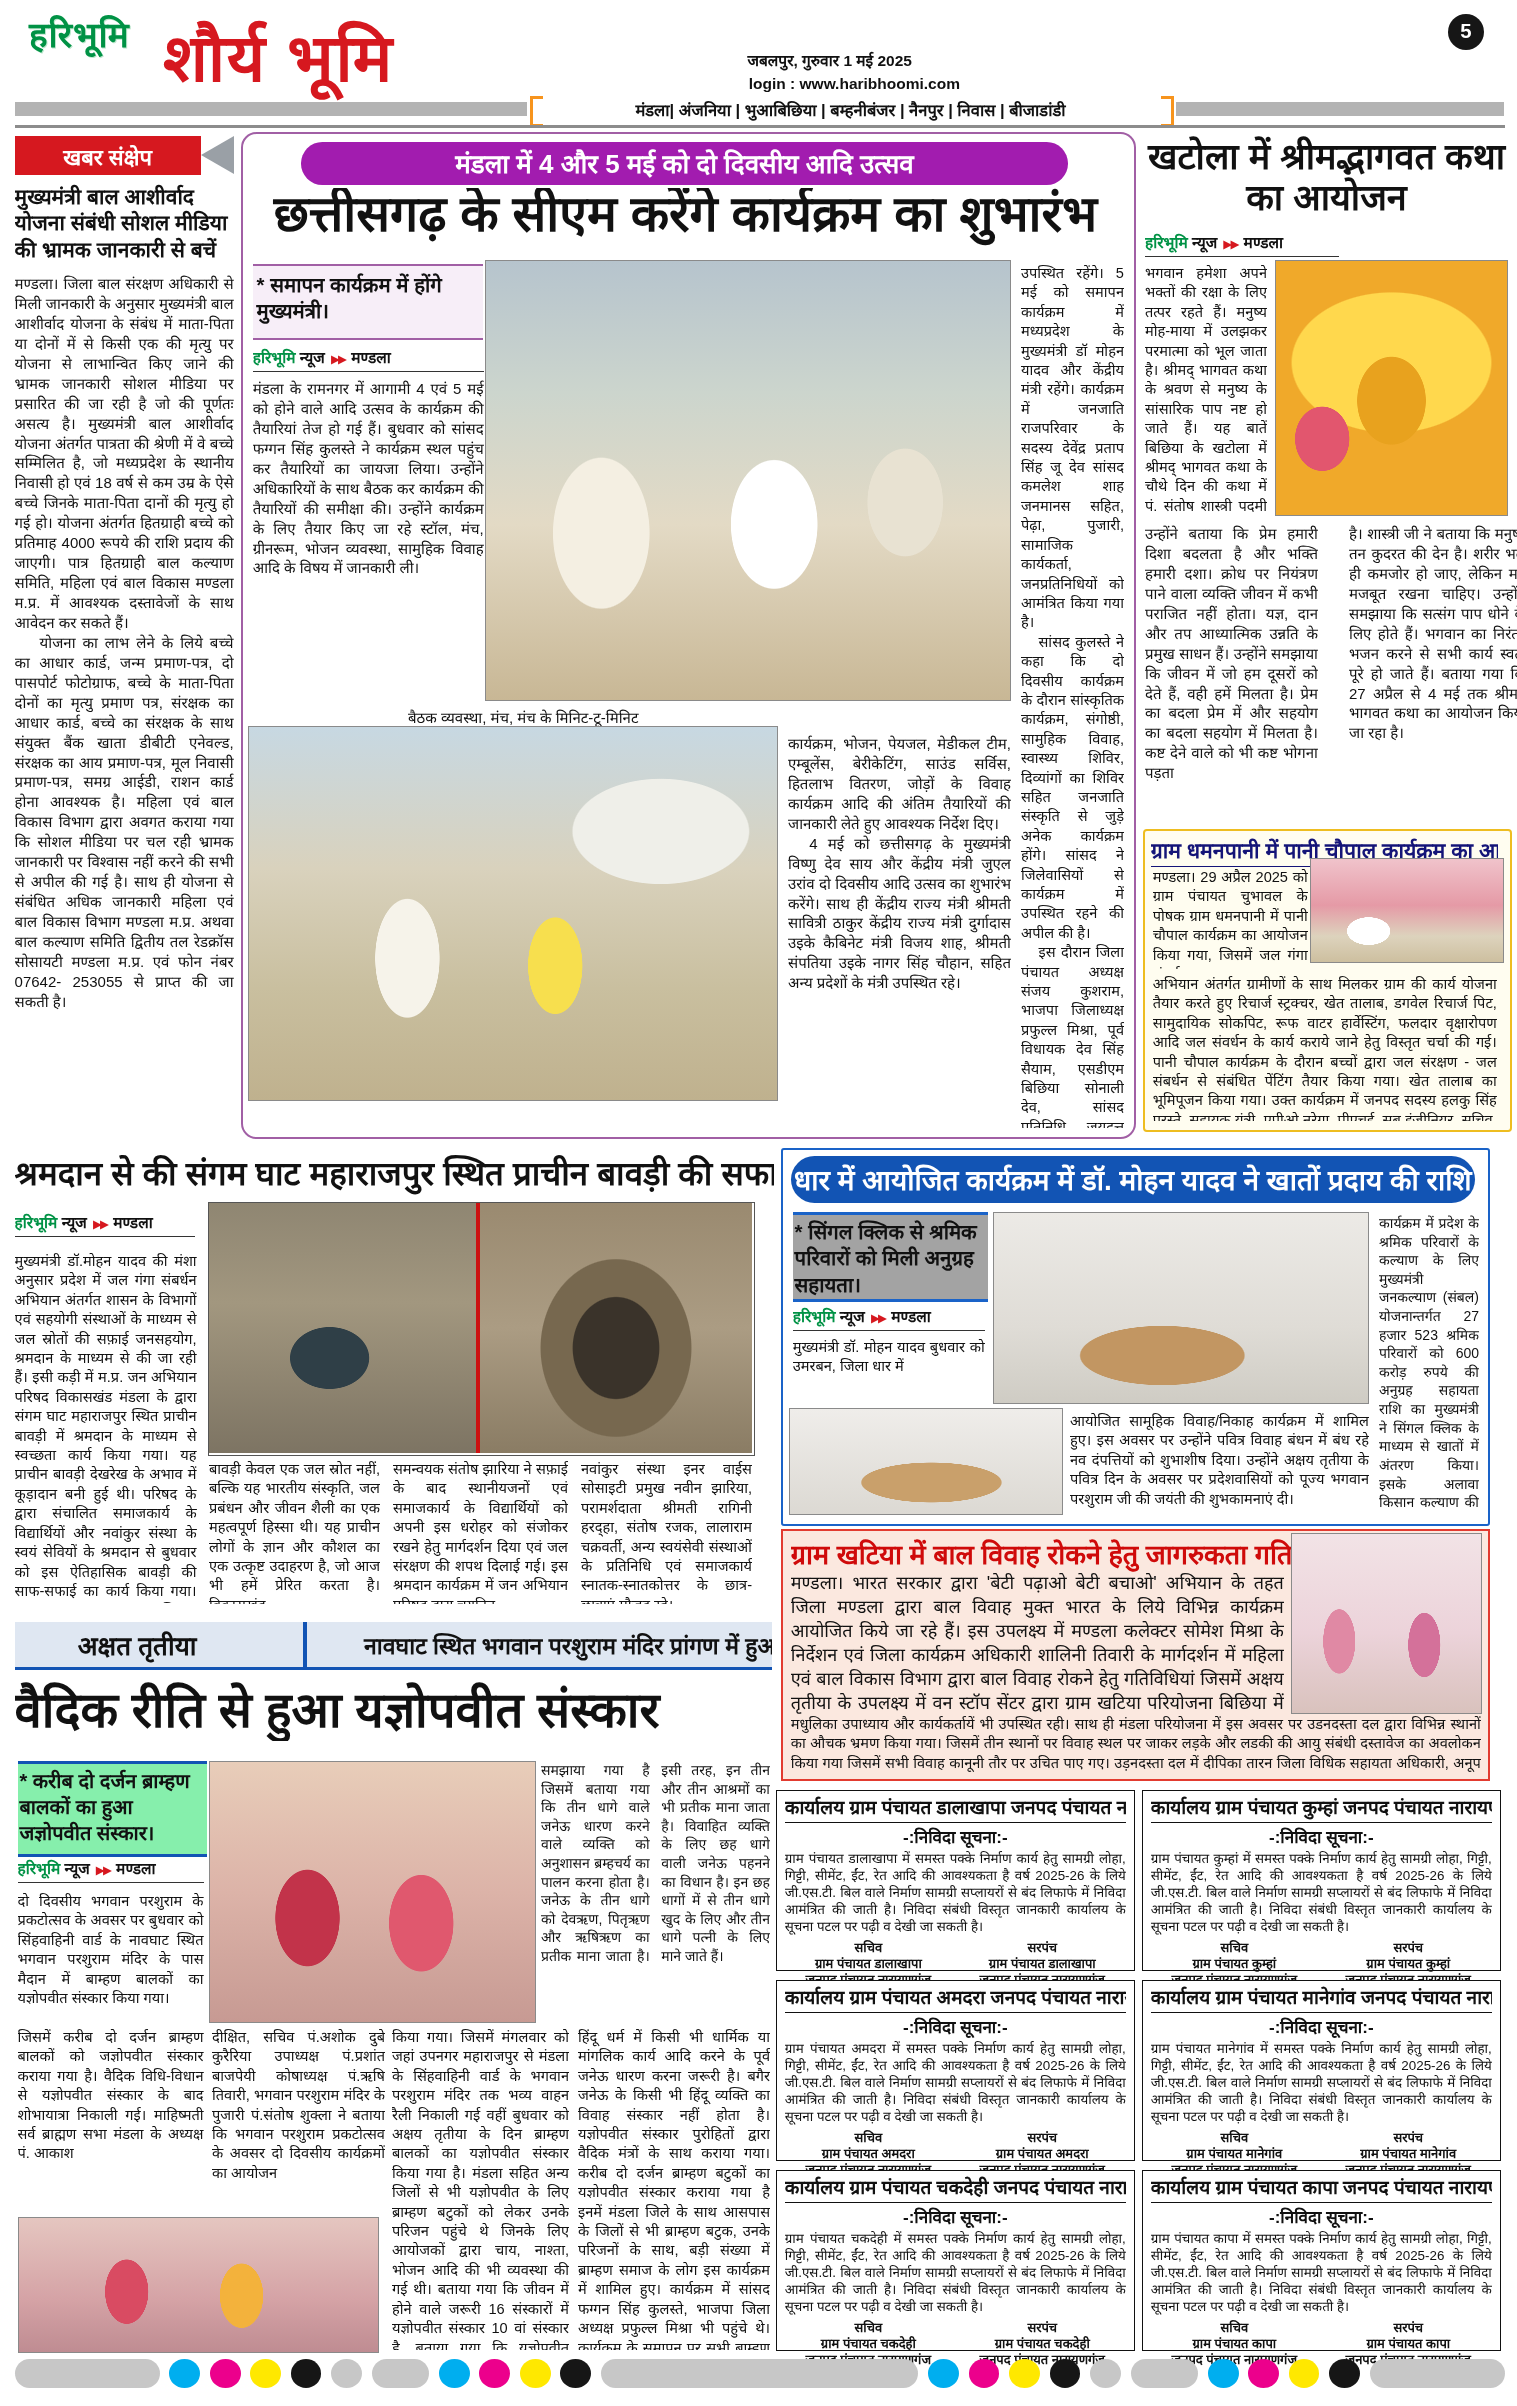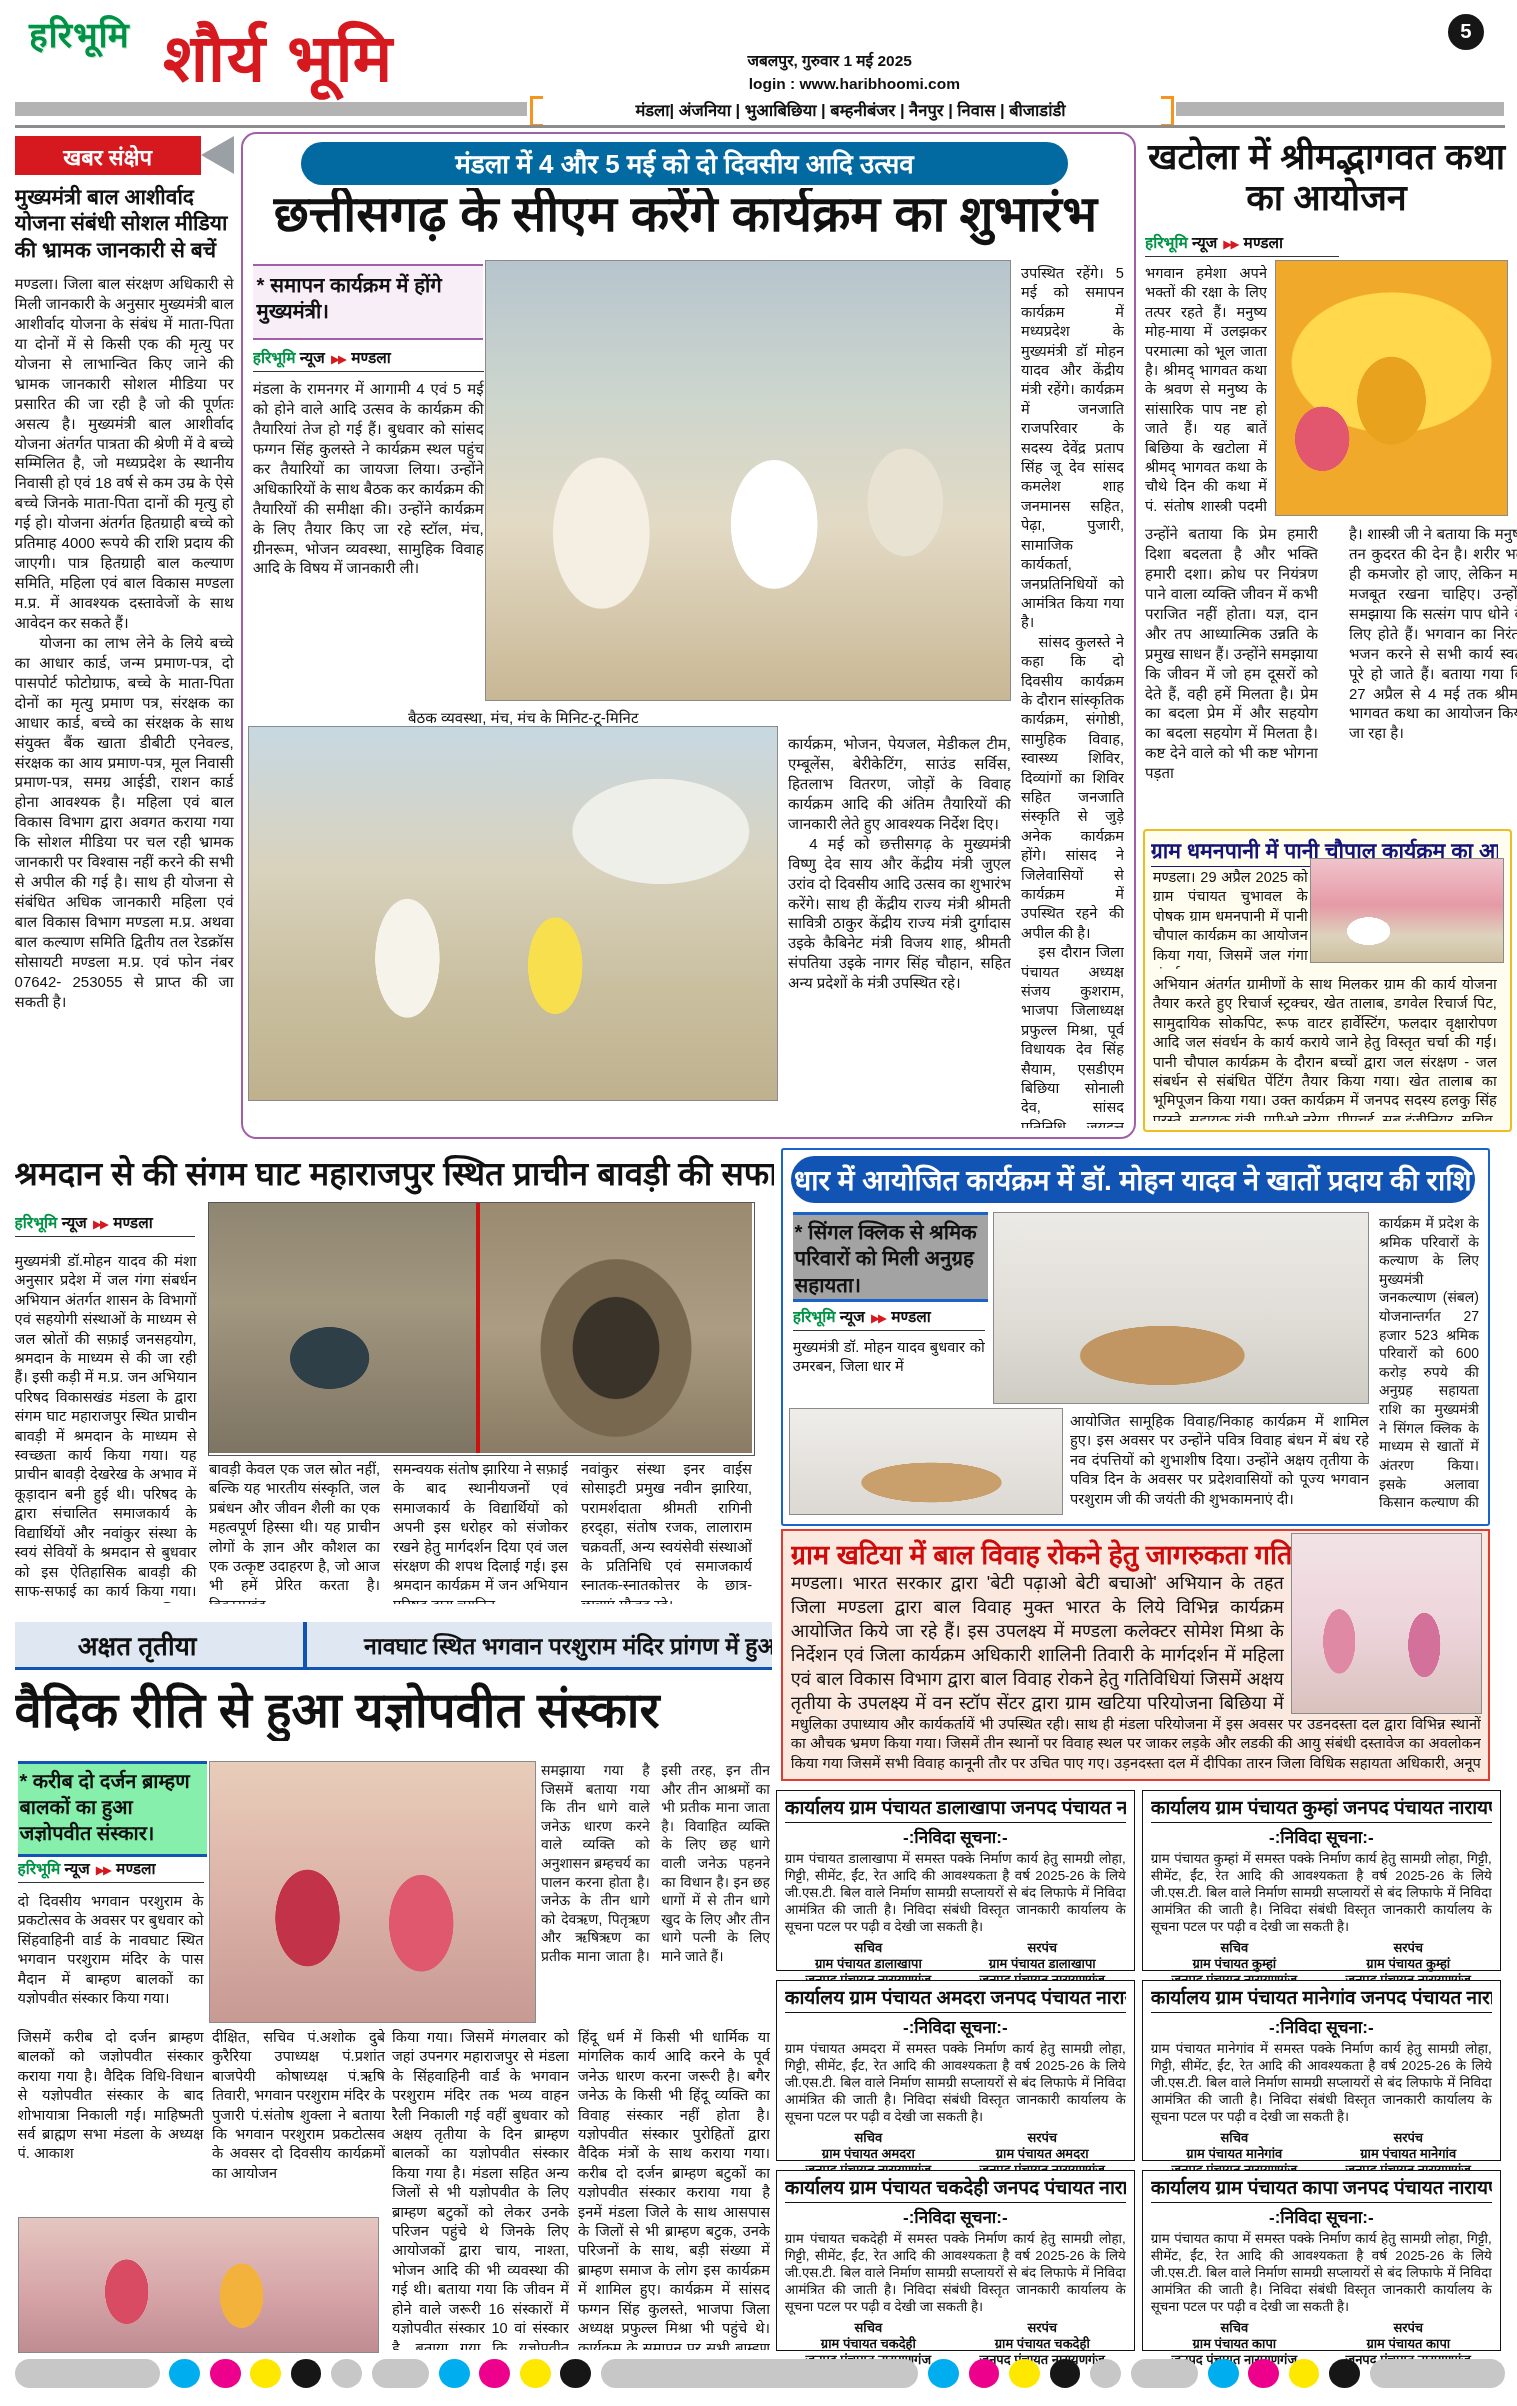--- a/index.html
+++ b/index.html
@@ -32,21 +32,21 @@
   .brief-banner{left:14.6px;top:136px;width:186px;height:39px;background:#d6181f;color:#fff;
                 font-size:22px;font-weight:bold;display:flex;align-items:center;justify-content:center;}
   .brief-flag{left:201px;top:136px;width:0;height:0;border-left:33px solid #9aa0a6;border-top:19.4px solid transparent;border-bottom:19.4px solid transparent;transform:rotate(180deg);}
   .brief-headline{left:14.6px;top:184px;width:219px;font-size:21px;font-weight:bold;line-height:1.25;overflow:hidden;height:82px;}
   .brief-body{left:14.6px;top:274px;width:219px;height:862px;}
   .brief-body p{margin:0 0 0 0;text-indent:0;}
   .brief-body p+p{text-indent:25px;}
 
   
   .main-box{left:241px;top:132px;width:891px;height:1003px;border:2.9px solid #a15fa5;border-radius:15.5px;}
-  .kicker{left:58px;top:7.8px;width:767px;height:43px;background:#0369a1;border-radius:21.3px;color:#fff;
+  .kicker{left:58px;top:7.8px;width:767px;height:43px;background:#a21caf;border-radius:21.3px;color:#fff;
           font-size:26px;font-weight:bold;display:flex;align-items:center;justify-content:center;}
   .main-headline{left:3.9px;top:54px;width:877px;font-size:50px;font-weight:bold;text-align:center;line-height:1.05;overflow:hidden;height:70px;}
   .subbox{border-top:2.9px solid #a15fa5;border-bottom:2.9px solid #a15fa5;background:#f7eef8;
           font-size:20.4px;font-weight:bold;line-height:1.3;padding:5.8px 3.9px;overflow:hidden;}
   .main-subbox{left:9.7px;top:130px;width:223px;height:60px;}
   .main-byline{left:9.7px;top:212px;width:231px;}
   .main-colleft{left:9.7px;top:245px;width:231px;height:326px;}
   .main-caption{left:165px;top:573px;width:604px;height:23px;font-size:15px;overflow:hidden;white-space:nowrap;}
   .main-colmid{left:545px;top:600px;width:223px;height:392px;}
   .main-colright{left:778px;top:130px;width:103px;height:864px;font-size:14.6px;}

